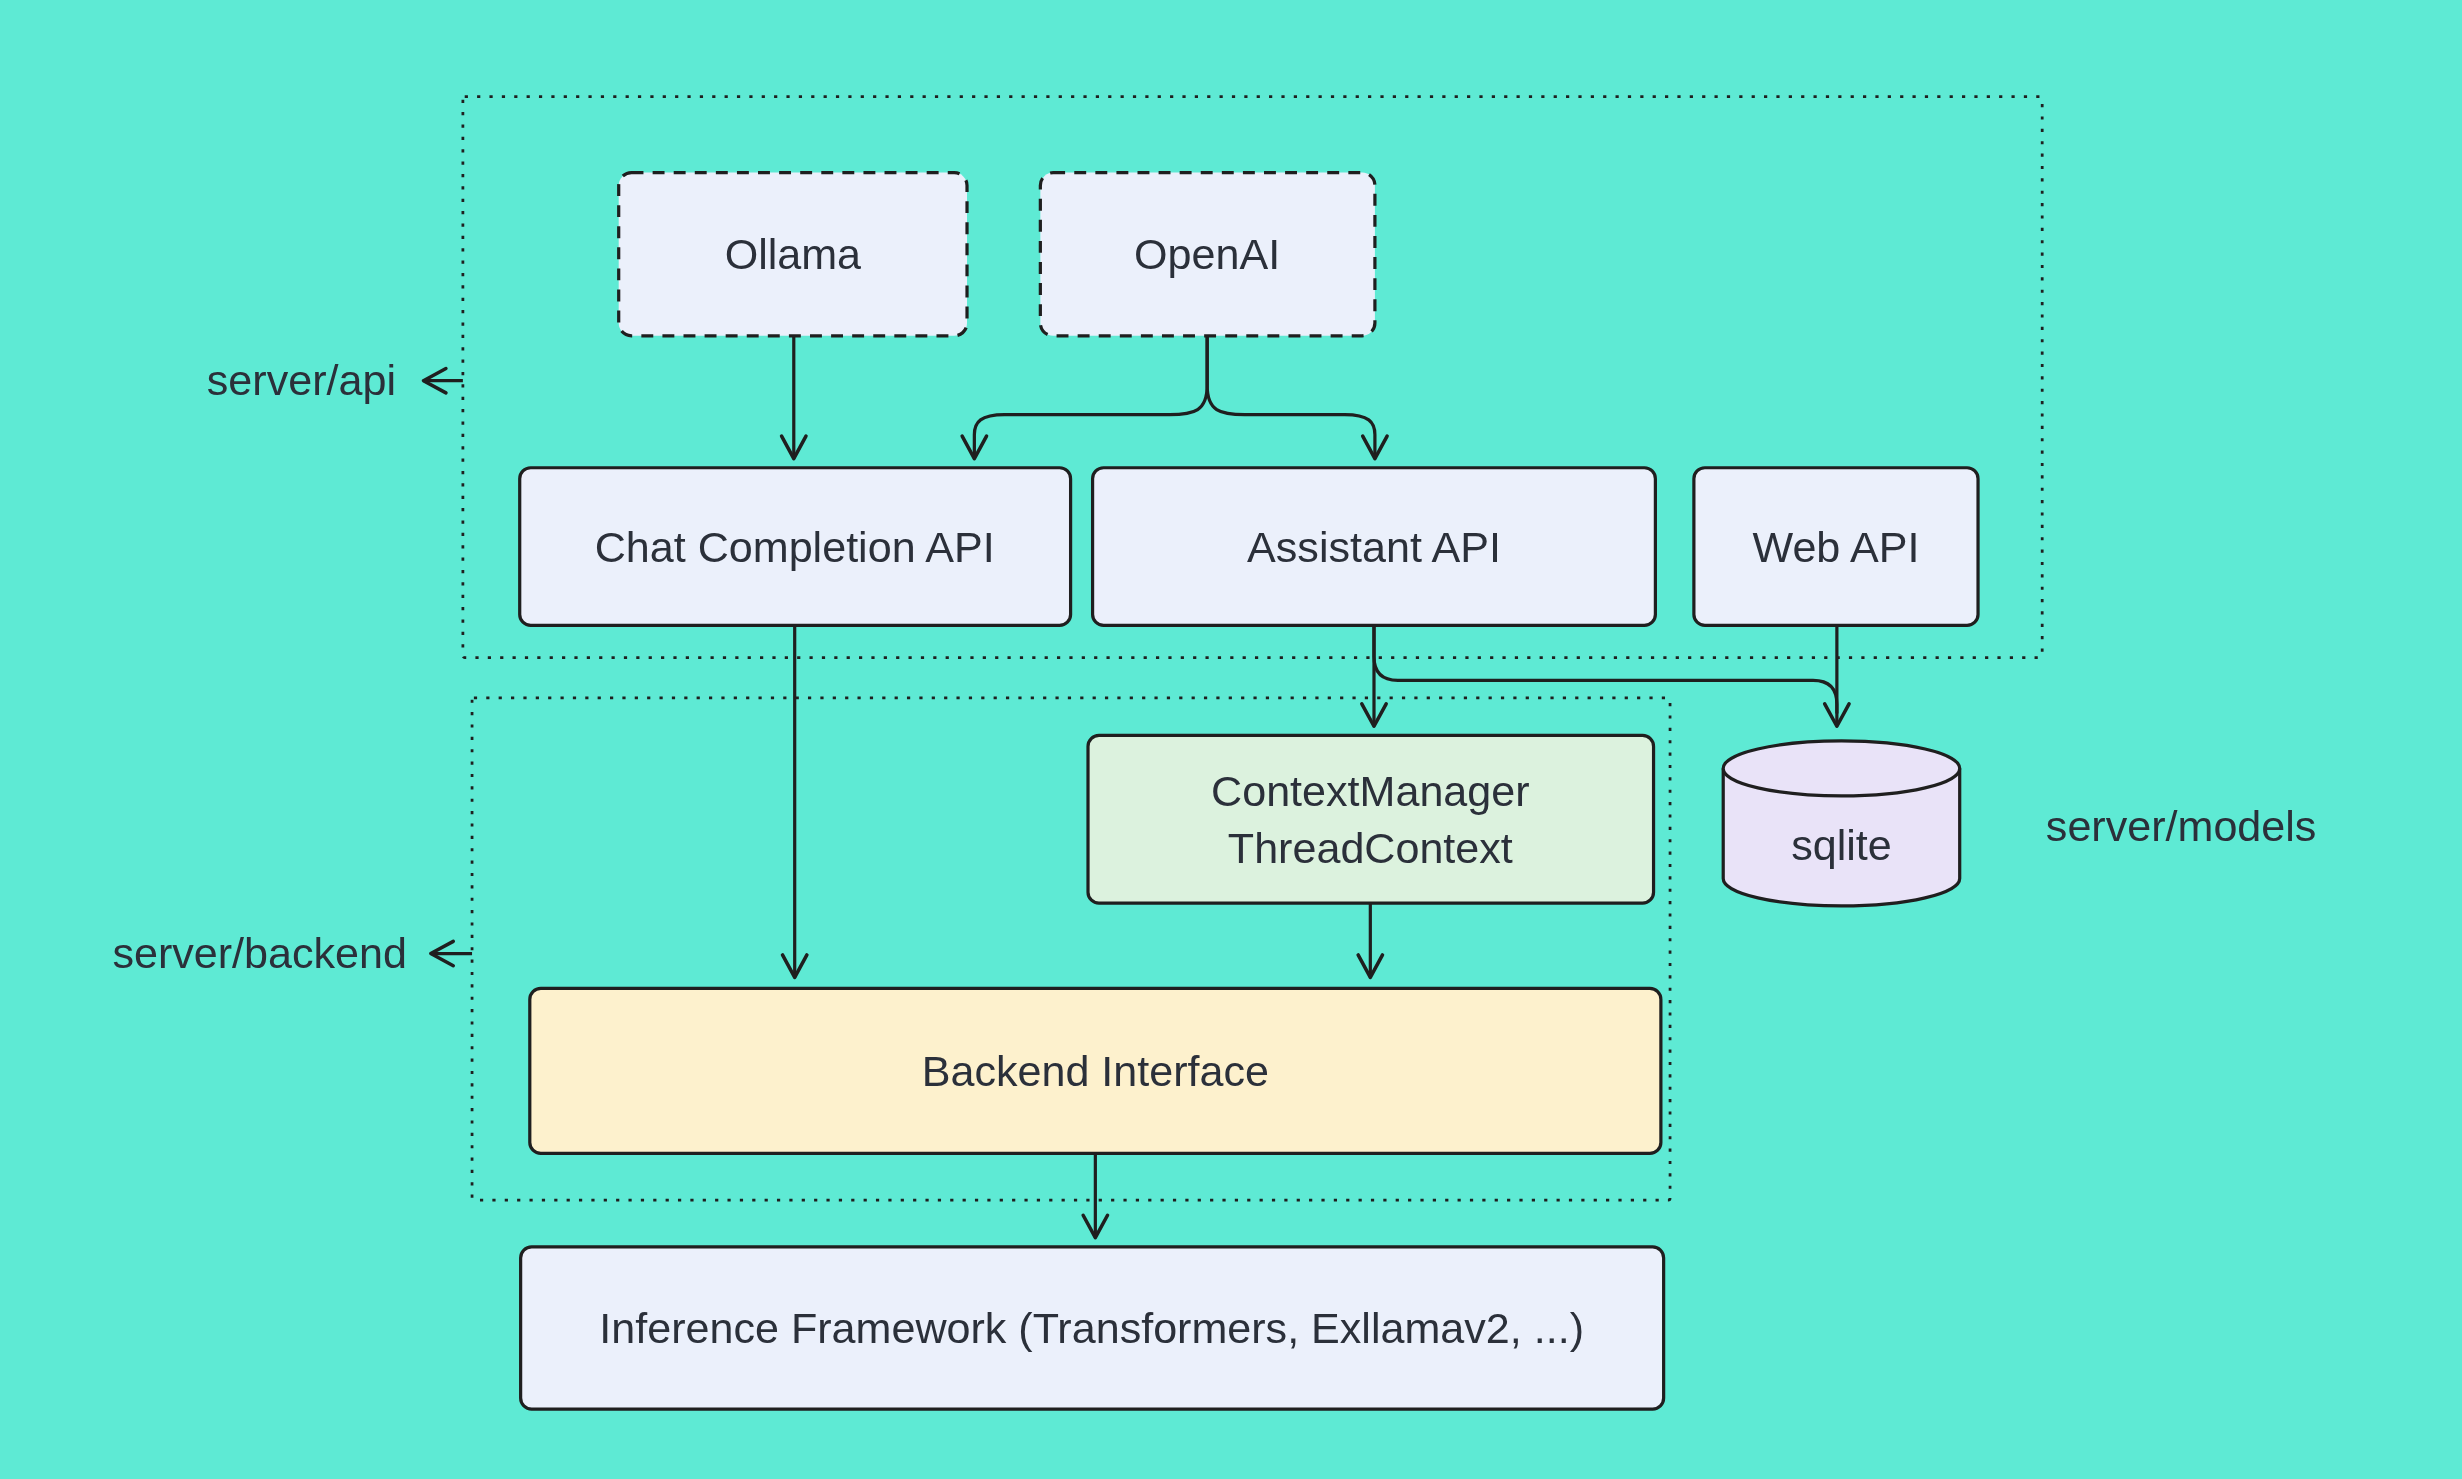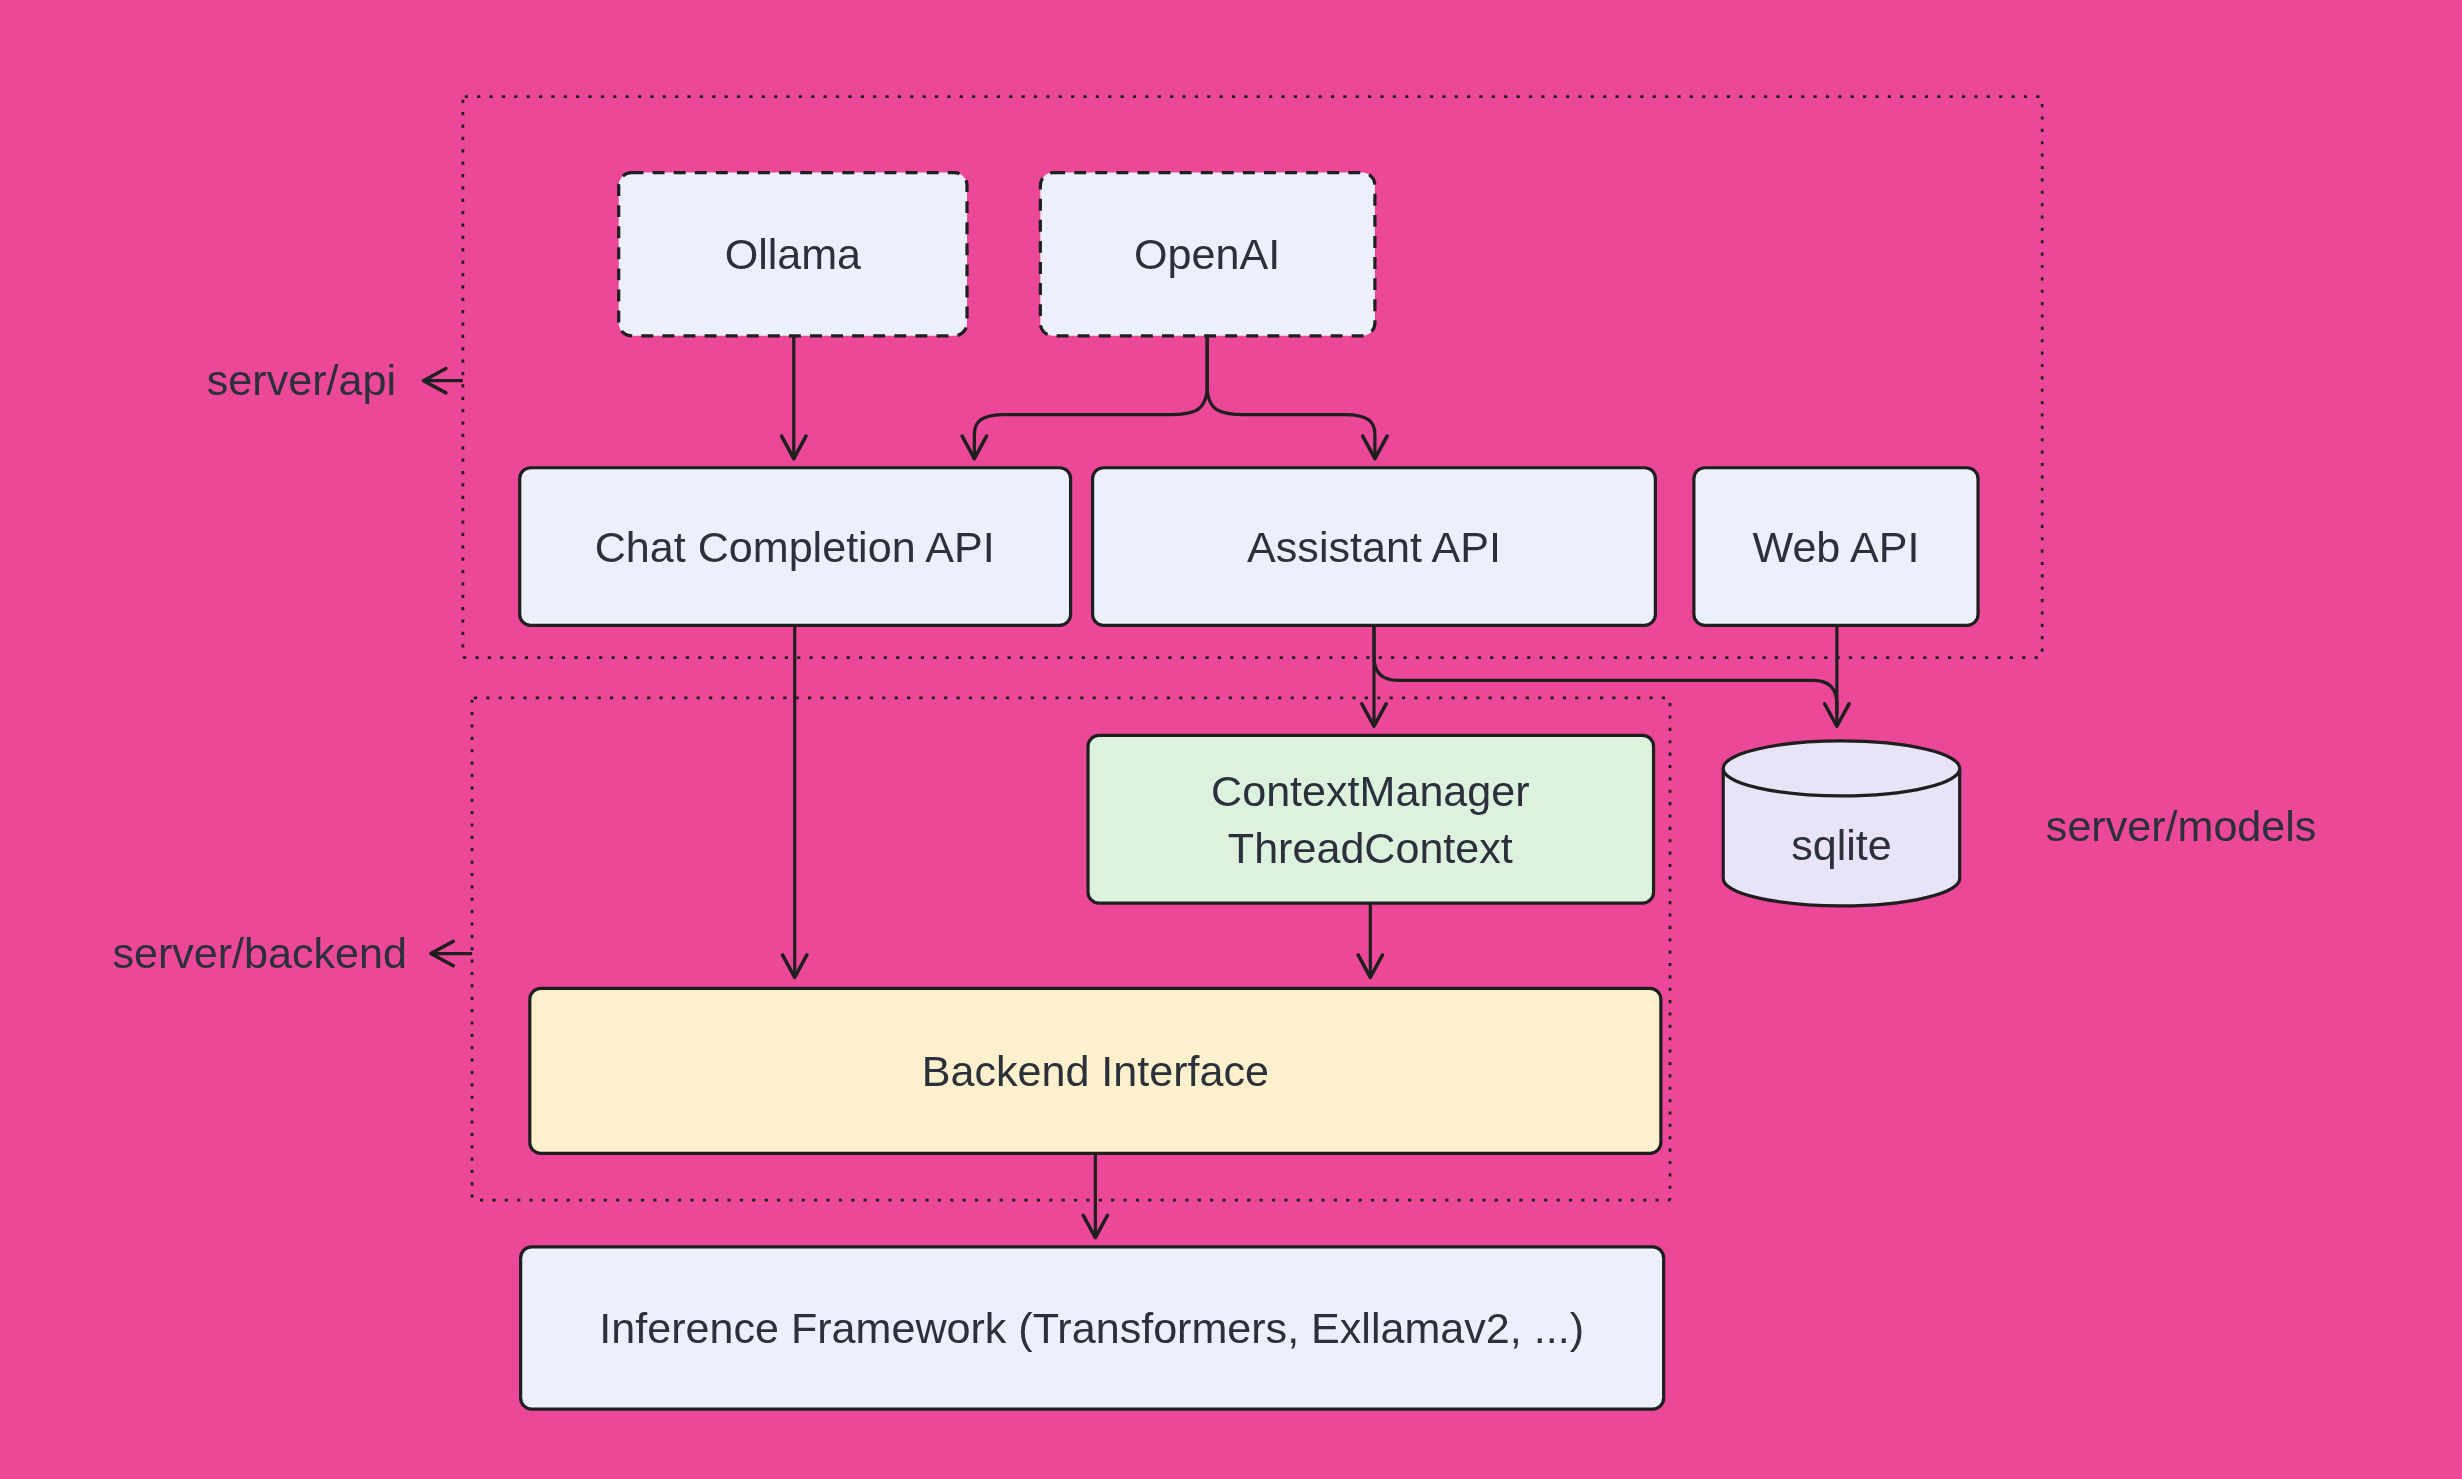--- a/index.html
+++ b/index.html
@@ -4,21 +4,21 @@
 <style>
   html, body {
     margin: 0;
     padding: 0;
     background: #ffffff;
   }
   .stage {
     width: 2462px;
     height: 1480px;
     position: relative;
-    background: #ec4899;
+    background: #5eead4;
     font-family: "Liberation Sans", sans-serif;
   }
   svg { display: block; }
 
   .node {
     stroke: #1f1f1f;
     stroke-width: 3.5px;
   }
   .node-blue   { fill: #ebf0fb; }
   .node-green  { fill: #dcf2de; }

